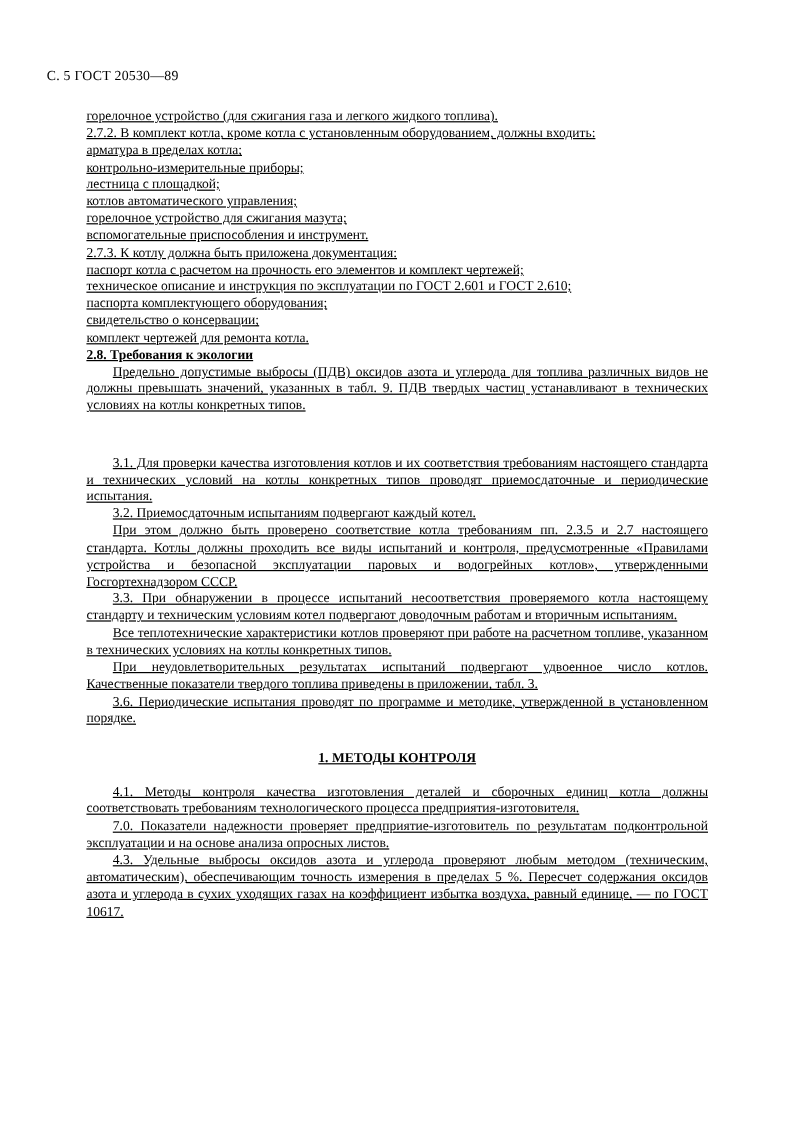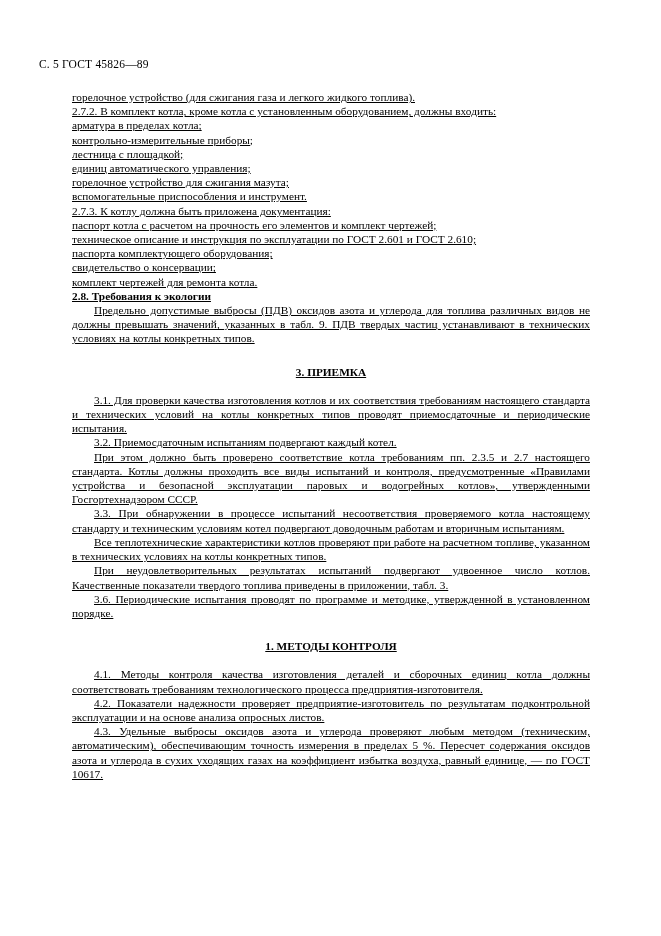--- a/index.html
+++ b/index.html
@@ -62,56 +62,55 @@
     margin: 0;
   }
   .sp-lg { height: 19px; }
   .sp-md { height: 14px; }
 </style>
 </head>
 <body>
 
 <div class="page">
 
-  <div class="page-header">С. 5 ГОСТ 45826—89</div>
+  <div class="page-header">С. 5 ГОСТ 20530—89</div>
 
   <div class="content">
 
     <p class="line">горелочное устройство (для сжигания газа и легкого жидкого топлива).</p>
     <p class="line">2.7.2.  В комплект котла, кроме котла с установленным оборудованием, должны входить:</p>
     <p class="line">арматура в пределах котла;</p>
     <p class="line">контрольно-измерительные приборы;</p>
     <p class="line">лестница с площадкой;</p>
-    <p class="line">единиц автоматического управления;</p>
+    <p class="line">котлов автоматического управления;</p>
     <p class="line">горелочное устройство для сжигания мазута;</p>
     <p class="line">вспомогательные приспособления и инструмент.</p>
     <p class="line">2.7.3.  К котлу должна быть приложена документация:</p>
     <p class="line">паспорт котла с расчетом на прочность его элементов и комплект чертежей;</p>
     <p class="line">техническое описание и инструкция по эксплуатации по ГОСТ 2.601 и ГОСТ 2.610;</p>
     <p class="line">паспорта комплектующего оборудования;</p>
     <p class="line">свидетельство о консервации;</p>
     <p class="line">комплект чертежей для ремонта котла.</p>
 
     <p class="line bold">2.8.  Требования к экологии</p>
     <p class="para">Предельно допустимые выбросы (ПДВ) оксидов азота и углерода для топлива различных видов не должны превышать значений, указанных в табл. 9. ПДВ твердых частиц устанавливают в технических условиях на котлы конкретных типов.</p>
 
     <div class="sp-lg"></div>
-    <p class="section-title">3.  ПРИЕМКА</p>
     <div class="sp-md"></div>
 
     <p class="para">3.1.  Для проверки качества изготовления котлов и их соответствия требованиям настоящего стандарта и технических условий на котлы конкретных типов проводят приемосдаточные и периодические испытания.</p>
     <p class="para">3.2.  Приемосдаточным испытаниям подвергают каждый котел.</p>
     <p class="para">При этом должно быть проверено соответствие котла требованиям пп. 2.3.5 и 2.7 настоящего стандарта. Котлы должны проходить все виды испытаний и контроля, предусмотренные «Правилами устройства и безопасной эксплуатации паровых и водогрейных котлов», утвержденными Госгортехнадзором СССР.</p>
     <p class="para">3.3.  При обнаружении в процессе испытаний несоответствия проверяемого котла настоящему стандарту и техническим условиям котел подвергают доводочным работам и вторичным испытаниям.</p>
     <p class="para">Все теплотехнические характеристики котлов проверяют при работе на расчетном топливе, указанном в технических условиях на котлы конкретных типов.</p>
     <p class="para">При неудовлетворительных результатах испытаний подвергают удвоенное число котлов. Качественные показатели твердого топлива приведены в приложении, табл. 3.</p>
     <p class="para">3.6.  Периодические испытания проводят по программе и методике, утвержденной в установленном порядке.</p>
 
     <div class="sp-lg"></div>
     <p class="section-title">1.  МЕТОДЫ КОНТРОЛЯ</p>
     <div class="sp-md"></div>
 
     <p class="para">4.1.  Методы контроля качества изготовления деталей и сборочных единиц котла должны соответствовать требованиям технологического процесса предприятия-изготовителя.</p>
-    <p class="para">4.2.  Показатели надежности проверяет предприятие-изготовитель по результатам подконтрольной эксплуатации и на основе анализа опросных листов.</p>
+    <p class="para">7.0.  Показатели надежности проверяет предприятие-изготовитель по результатам подконтрольной эксплуатации и на основе анализа опросных листов.</p>
     <p class="para">4.3.  Удельные выбросы оксидов азота и углерода проверяют любым методом (техническим, автоматическим), обеспечивающим точность измерения в пределах 5 %. Пересчет содержания оксидов азота и углерода в сухих уходящих газах на коэффициент избытка воздуха, равный единице, — по ГОСТ 10617.</p>
 
   </div>
 </div>
 
 </body></html>

